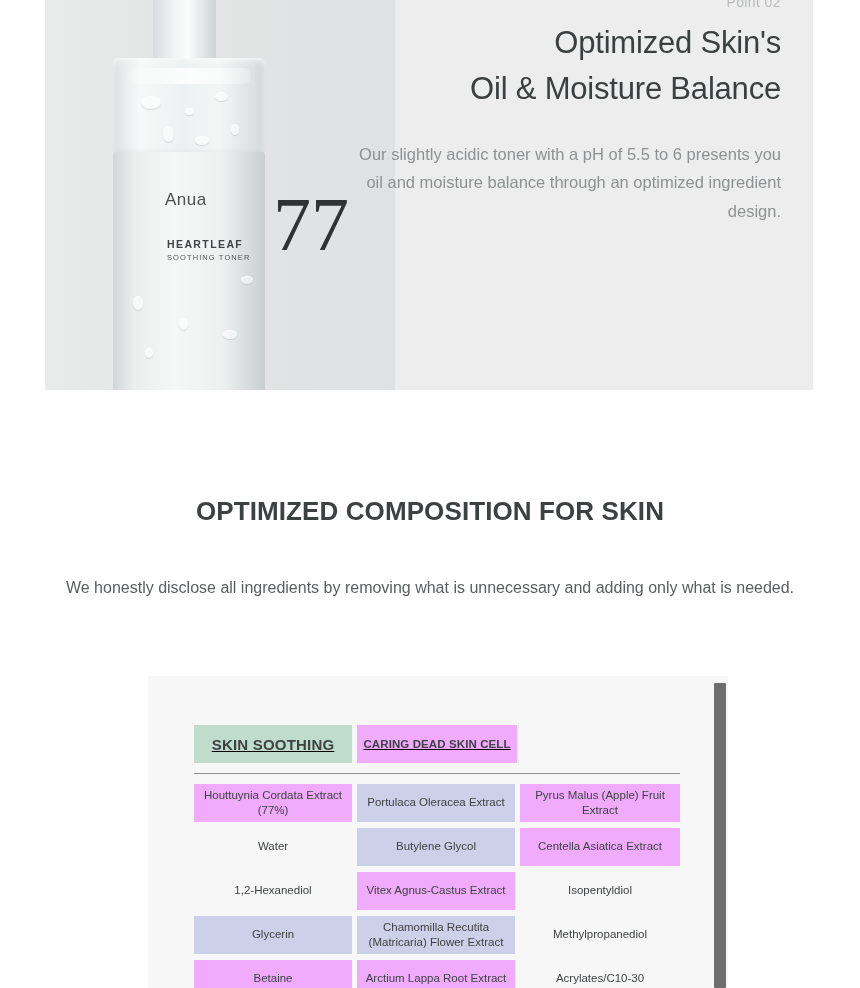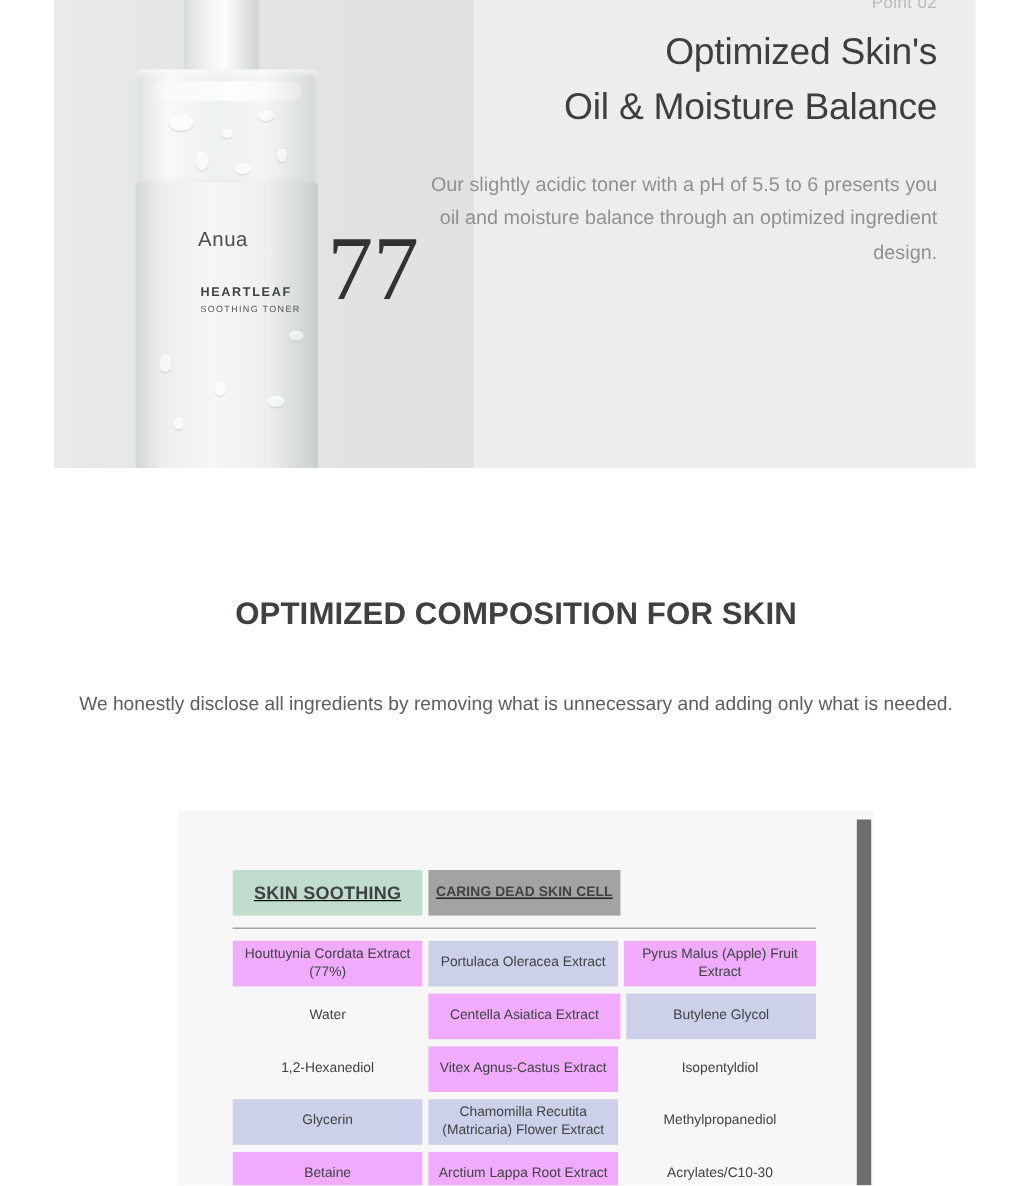--- a/index.html
+++ b/index.html
@@ -101,21 +101,21 @@
   }
   .table-wrap { position:absolute; left:46px; top:49px; width:490px; }
 
   .hdr-row { display:flex; gap:5px;text-decoration:underline; }
   .hdr {
     height:38px; display:flex; align-items:center; justify-content:center;
     font-weight:bold; color:#3f4243; text-align:center;
   }
   .hdr.c1 { width:158px; background:#bfdccd; font-size:15px; letter-spacing:.2px; }
   .hdr.c2 { width:158px; background:#ccd0e8; font-size:15px; letter-spacing:.2px; }
-  .hdr.c3 { width:160px; background:#a3a3a3; font-size:11.5px; letter-spacing:.1px; }
+  .hdr.c3 { width:160px; background:#f0abfc; font-size:11.5px; letter-spacing:.1px; }
 
   .divider {
     margin-top:10px; width:486px; height:1px; background:#8d8f90;
   }
 
   .rows { margin-top:10px; }
   .row { display:flex; gap:5px; margin-bottom:6px; }
   .cell {
     min-height:38px; display:flex; align-items:center; justify-content:center;
     text-align:center; font-size:11.5px; line-height:1.33; color:#3f4243;
@@ -191,22 +191,22 @@
       <div class="divider"></div>
 
       <div class="rows">
         <div class="row">
           <div class="cell c1 hl-green">Houttuynia Cordata Extract (77%)</div>
           <div class="cell c2 hl-blue">Portulaca Oleracea Extract</div>
           <div class="cell c3 hl-green">Pyrus Malus (Apple) Fruit Extract</div>
         </div>
         <div class="row">
           <div class="cell c1 hl-none">Water</div>
+          <div class="cell c2 hl-blue">Butylene Glycol</div>
           <div class="cell c3 hl-green">Centella Asiatica Extract</div>
-          <div class="cell c2 hl-blue">Butylene Glycol</div>
         </div>
         <div class="row">
           <div class="cell c1 hl-none">1,2-Hexanediol</div>
           <div class="cell c2 hl-green">Vitex Agnus-Castus Extract</div>
           <div class="cell c3 hl-none">Isopentyldiol</div>
         </div>
         <div class="row">
           <div class="cell c1 hl-blue">Glycerin</div>
           <div class="cell c2 hl-blue">Chamomilla Recutita (Matricaria) Flower Extract</div>
           <div class="cell c3 hl-none">Methylpropanediol</div>

